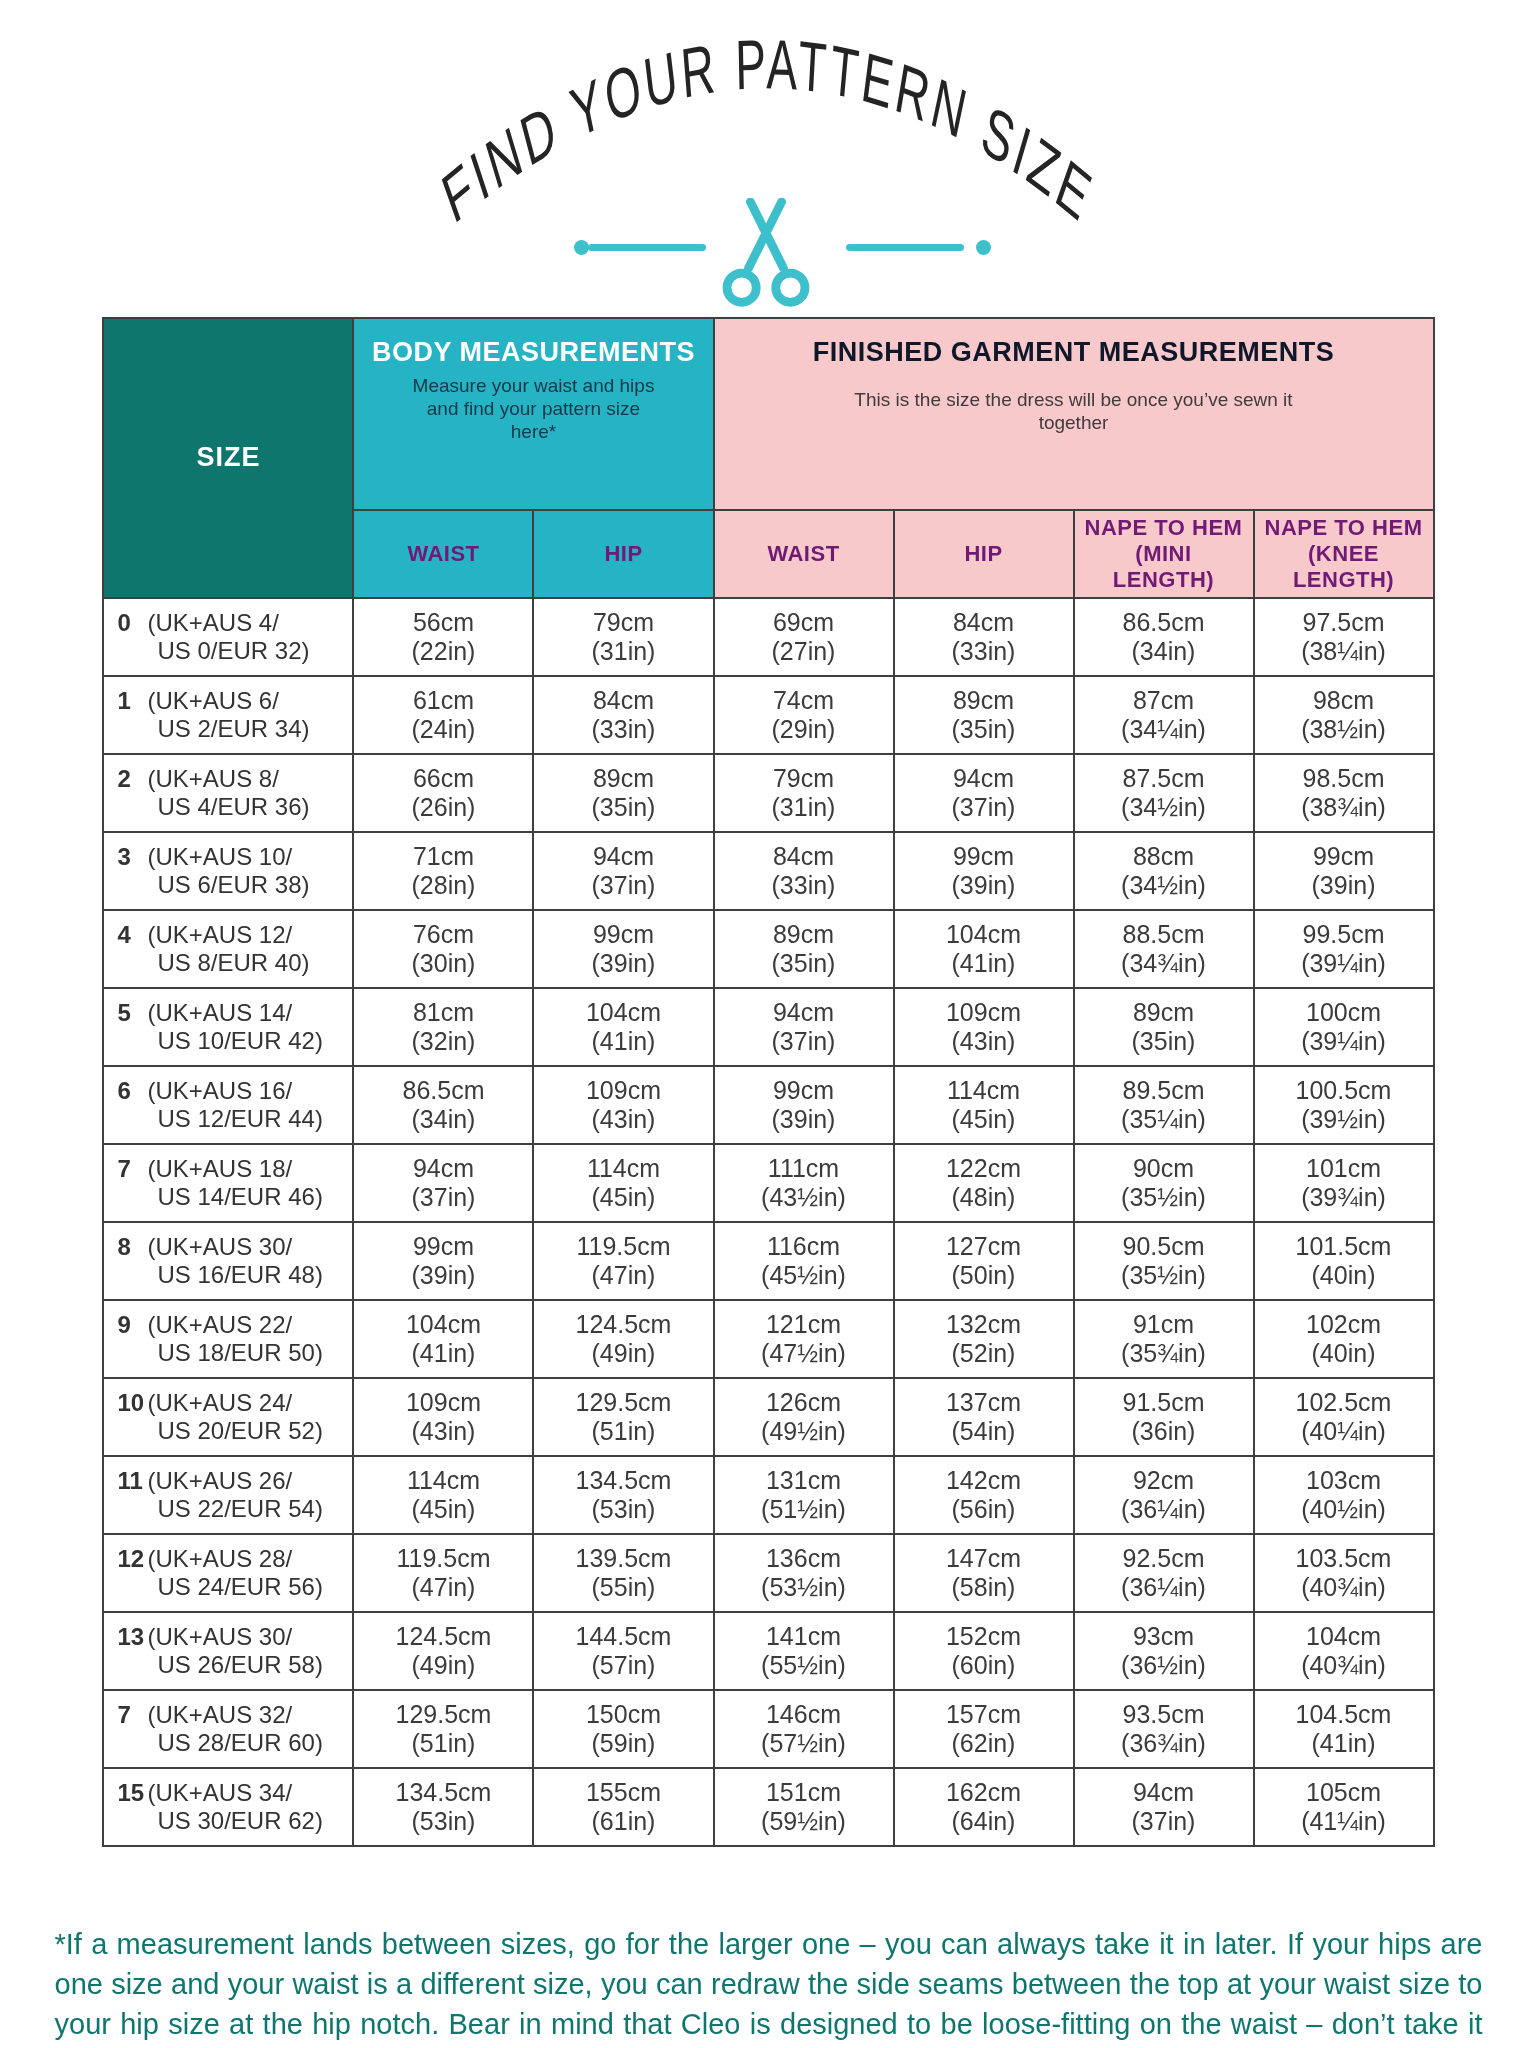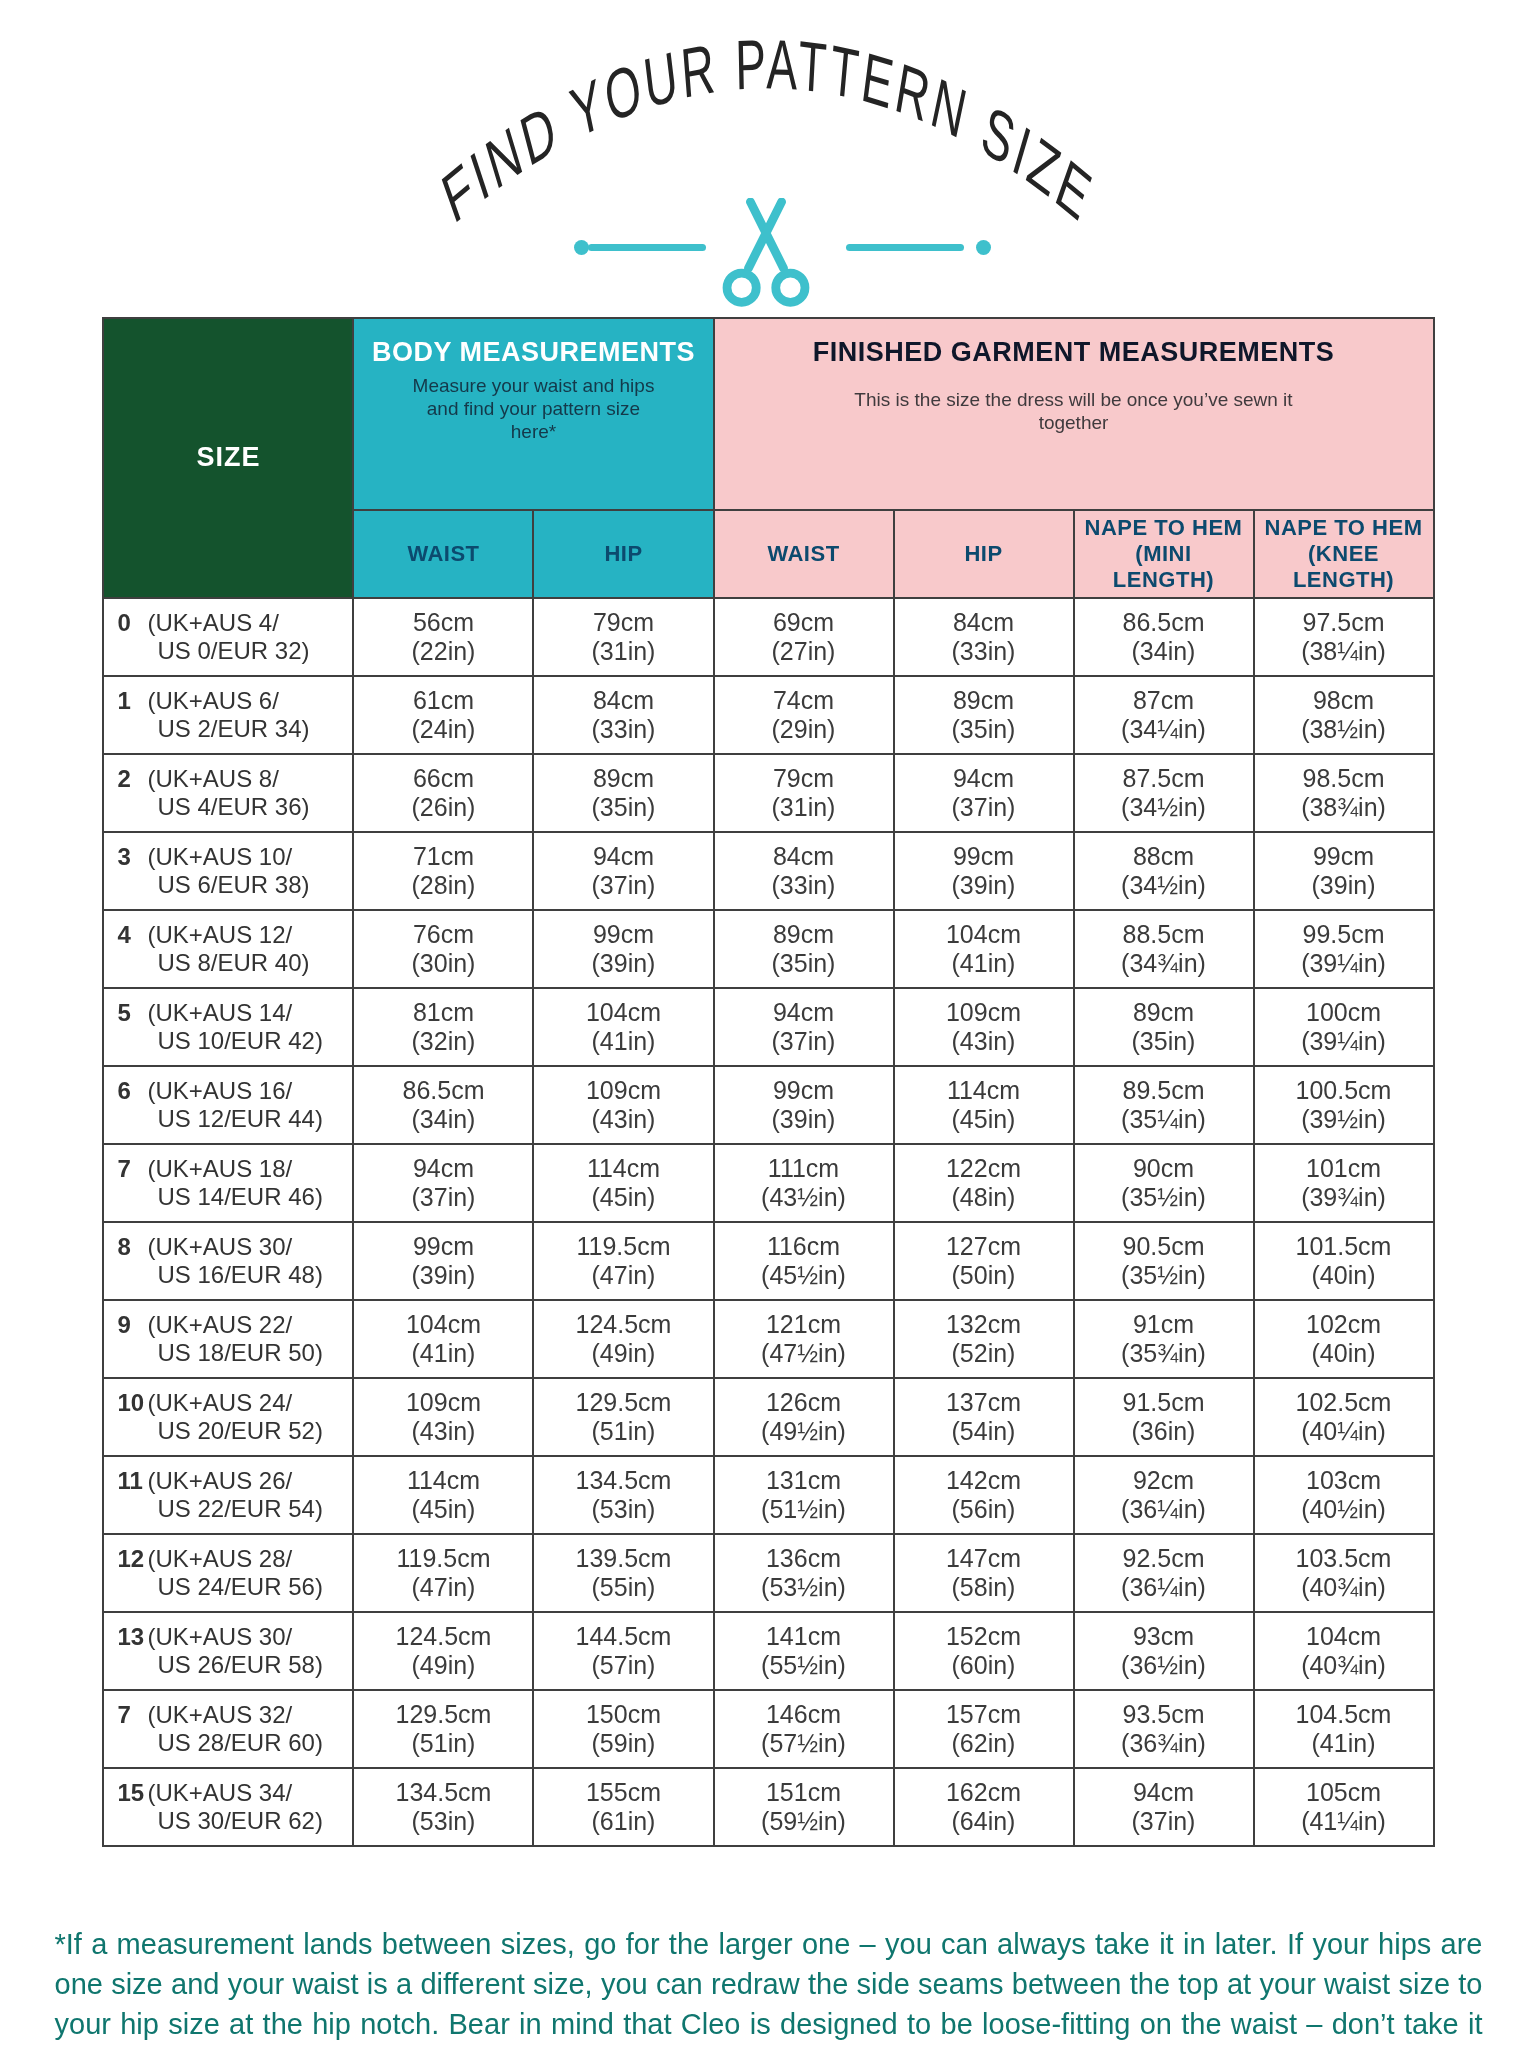--- a/index.html
+++ b/index.html
@@ -34,37 +34,37 @@
   
   table.sizes {
     border-collapse:collapse; table-layout:fixed;
     margin:0 auto; width:1332px;
   }
   table.sizes col.c-size { width:250px; }
   table.sizes col.c-d    { width:180px; }
   table.sizes th, table.sizes td { border:2px solid #3f3f3f; }
 
   .th-size {
-    background:#14532d; color:#ffffff; font-size:27px; font-weight:bold;
+    background:#0f766e; color:#ffffff; font-size:27px; font-weight:bold;
     letter-spacing:1px; text-align:center; vertical-align:middle;
   }
   .th-body, .th-garment { vertical-align:top; padding-top:18px; height:192px; }
   .th-body    { background:#26b3c3; }
   .th-garment { background:#f8c9cb; }
   .grp-title {
     font-size:27px; font-weight:bold; text-align:center;
     letter-spacing:.5px; color:#ffffff; margin-bottom:6px;
   }
   .pink-title { color:#0f172a; }
   .grp-sub { font-size:19px; font-weight:normal; text-align:center; line-height:1.22; margin:0 auto; }
   .teal-sub { color:#14394a; max-width:250px; }
   .pink-sub { color:#3f3a3d; max-width:470px;margin-top:20px; }
 
   .col-h {
-    height:68px; color:#0c4a6e; font-weight:bold; font-size:22px;
+    height:68px; color:#701a75; font-weight:bold; font-size:22px;
     text-align:center; vertical-align:middle; line-height:1.18;
     letter-spacing:.5px; padding:4px 8px;
   }
   .col-h.teal { background:#26b3c3; }
   .col-h.pink { background:#f8c9cb; }
 
   tbody tr { height:78px; background:#ffffff; }
   td.size-cell {
     font-size:24px; padding:6px 6px 6px 13px; vertical-align:middle;
     color:#333333; line-height:1.18;

